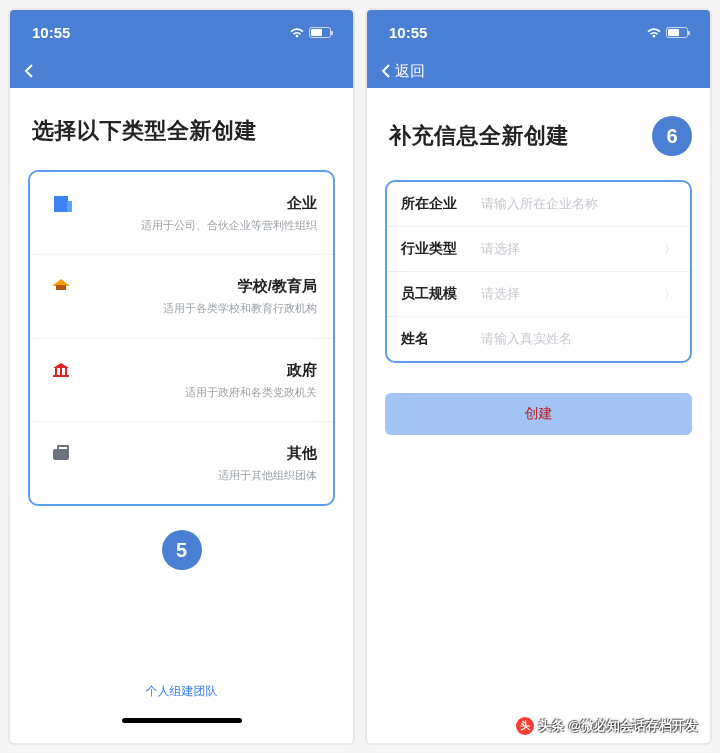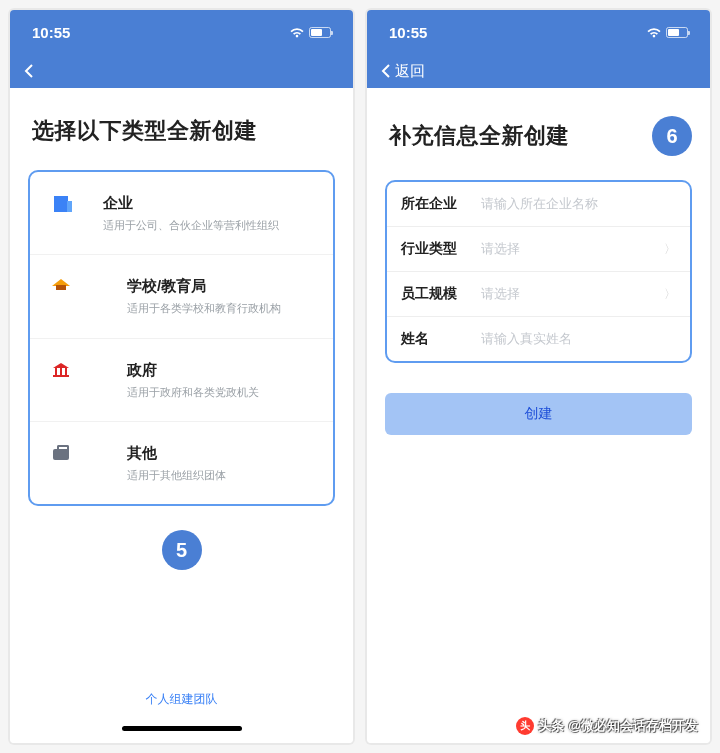--- a/index.html
+++ b/index.html
@@ -3,28 +3,28 @@
   <meta charset="utf-8">
   <style>
     * { margin: 0; padding: 0; box-sizing: border-box; font-family: -apple-system, BlinkMacSystemFont, sans-serif; }
     body { background: #f5f5f5; display: flex; gap: 14px; padding: 10px; width: 720px; height: 753px; }
     .phone { flex: 1; background: #f8f8f8; border-radius: 4px; overflow: hidden; display: flex; flex-direction: column; position: relative; box-shadow: 0 0 0 2px rgba(0,0,0,0.05); }
     .status-bar { height: 44px; padding: 0 22px; display: flex; justify-content: space-between; align-items: center; font-size: 15px; font-weight: 600; color: #fff; background: #4a7fd4; }
     .icons { display: flex; gap: 4px; align-items: center; }
     .nav-header { background: #4a7fd4; height: 34px; display: flex; align-items: center; padding: 0 14px; color: #fff; }
     .nav-header .back { font-size: 18px; display:flex; align-items:center; gap:4px; font-weight:300; }
     .nav-header .back-text { font-size: 15px; }
-    .body { background: #fff; flex: 1; display: flex; flex-direction: column; padding: 28px 18px 4px 18px; position:relative; }
+    .body { background: #fff; flex: 1; display: flex; flex-direction: column; padding: 28px 18px 12px 18px; position:relative; }
     .page-title-row { display: flex; justify-content: space-between; align-items: center; margin: 0 0 24px 4px; }
     .page-title { font-size: 22px; font-weight: 700; color: #222; letter-spacing: 0.5px; }
     .card { border: 2px solid #5f9cf0; border-radius: 10px; background: #fff; }
     .type-list .item { display: flex; padding: 22px 16px; align-items: flex-start; position:relative; }
     .type-list .item + .item { border-top: 1px solid #f1f1f1; gap: 24px; }
     .type-list .icon-col { width: 30px; display:flex; justify-content:center; padding-top:2px; }
-    .type-list .txt { margin-left: 27px; flex:1; }
+    .type-list .txt { margin-left: 27px; flex:1;text-align:right; }
     .type-list .name { font-size: 15px; font-weight: 600; color:#222; margin-bottom:5px; }
     .type-list .desc { font-size: 11px; color: #9aa0a6; line-height: 1.3; }
     .icn { width:18px; height:18px; display:block; }
     .icn-building { background:#3b82f6; position:relative; width:14px; height:16px; }
     .icn-building::after{ content:''; position:absolute; right:-4px; bottom:0; width:5px; height:11px; background:#60a5fa;}
     .icn-grad { width:0; height:0; border-left:9px solid transparent; border-right:9px solid transparent; border-bottom:7px solid #f59e0b; position:relative;}
     .icn-grad::after{content:''; position:absolute; top:6px; left:-5px; width:10px; height:5px; background:#b45309;}
     .icn-gov { width:16px; height:14px; border-bottom:2px solid #dc2626; position:relative;}
     .icn-gov::before{content:''; position:absolute; top:0; left:0; width:0; height:0; border-left:8px solid transparent; border-right:8px solid transparent; border-bottom:5px solid #dc2626;}
     .icn-gov::after{content:''; position:absolute; top:5px; left:2px; width:12px; height:7px; background:repeating-linear-gradient(90deg,#dc2626 0 2px, transparent 2px 5px);}
@@ -32,21 +32,21 @@
     .icn-case::before{content:''; position:absolute; top:-4px; left:4px; width:8px; height:4px; border:2px solid #6b7280; border-bottom:none; border-radius:2px 2px 0 0;}
     .step-badge { width:40px; height:40px; border-radius:50%; background:#4a7fd4; color:#fff; font-size:20px; font-weight:600; display:flex; align-items:center; justify-content:center; }
     .step-badge.s5 { margin:24px auto 0 auto; }
     .footer-action { text-align:center; font-size:12px; color:#3b82f6; font-weight:500; padding:30px 0 12px; margin-top:auto; }
     .home-indicator { width:120px; height:5px; background:#000; border-radius:3px; margin:6px auto 8px; }
     .form-list .row { display:flex; align-items:flex-end; padding:13px 14px; position:relative; }
     .form-list .row + .row { border-top:1px solid #eee; }
     .form-list .label { width:72px; font-size:14px; font-weight:600; color:#222; }
     .form-list .value { flex:1; font-size:13px; color:#c4c8ce; margin-left:8px; }
     .chev { color:#d0d0d0; font-size:12px; }
-    .create-btn { margin-top:30px; background:#a3c4f5; color:#1d4ed8; border-radius:6px; padding:12px 0; text-align:center; font-size:14px; }
+    .create-btn { margin-top:30px; background:#a3c4f5; color:#b91c1c; border-radius:6px; padding:12px 0; text-align:center; font-size:14px; }
     .wifi-ico { width:16px; height:11px; }
     .batt { width:22px; height:11px; border:1.3px solid rgba(255,255,255,.7); border-radius:2.5px; position:relative; }
     .batt::after{content:''; position:absolute; right:-3px; top:3px; width:2px; height:4px; background:rgba(255,255,255,.7); border-radius:0 1px 1px 0;}
     .batt::before{content:''; position:absolute; left:1px; top:1px; bottom:1px; width:55%; background:#fff; border-radius:1px;}
     .watermark { position:absolute; right:12px; bottom:8px; font-size:13px; color:#fdfdfd; font-weight:600; text-shadow:0 0 3px rgba(0,0,0,.6), -1px -1px 0 rgba(0,0,0,.5), 1px 1px 0 rgba(0,0,0,.5); display:flex; align-items:center; gap:4px; z-index:9; }
     .wm-logo { width:18px; height:18px; border-radius:50%; background:#ff3b30; display:flex; align-items:center; justify-content:center; color:#fff; font-size:10px; text-shadow:none; }
   </style>
 </head>
 <body>
 

